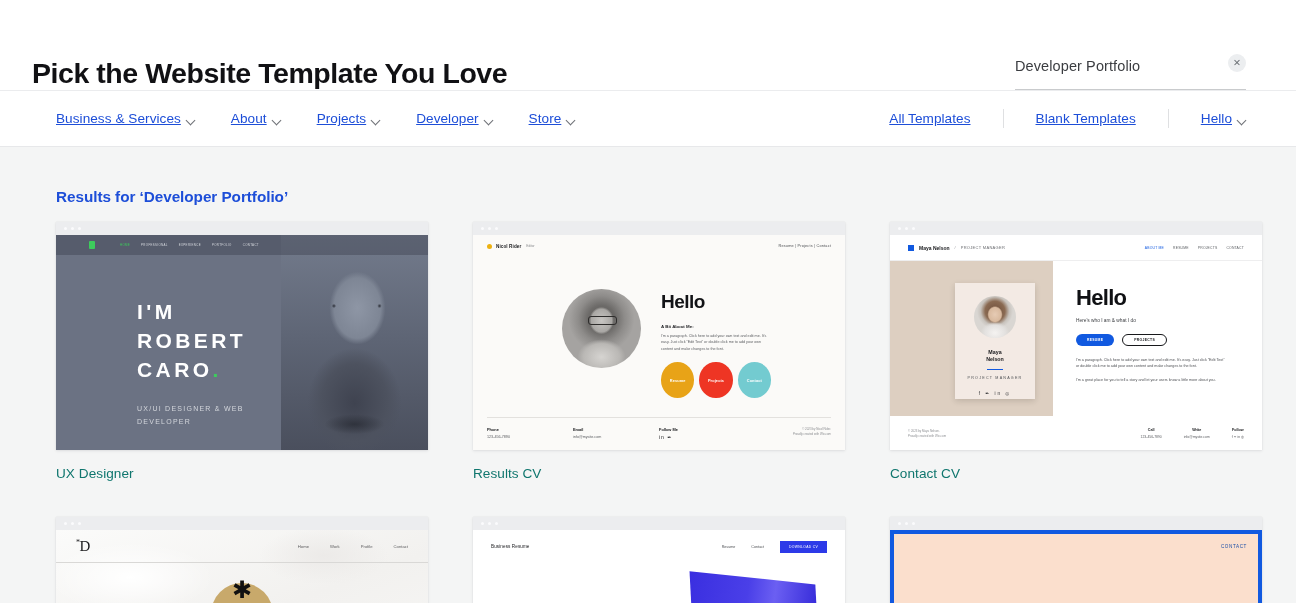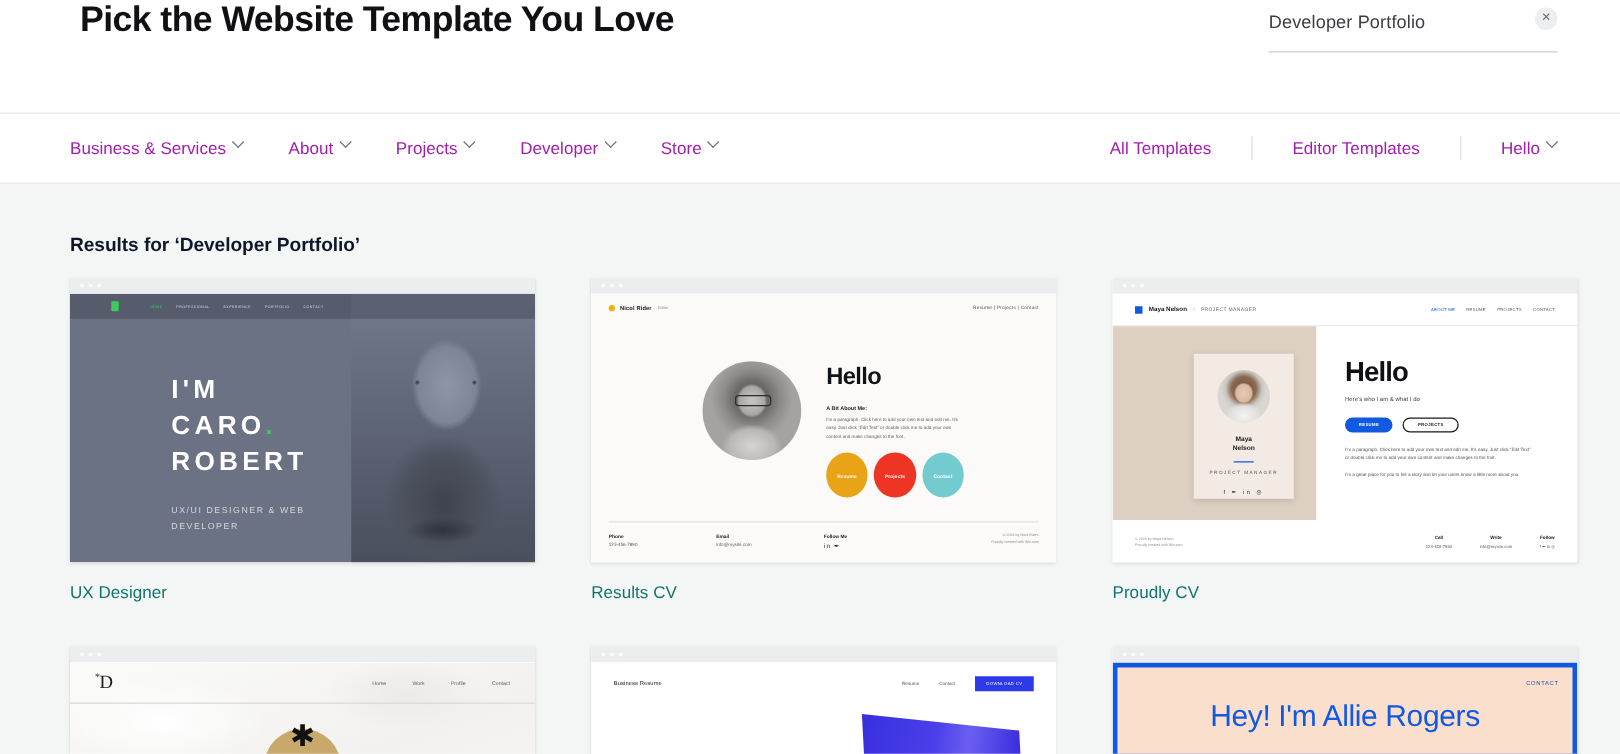--- a/index.html
+++ b/index.html
@@ -10,22 +10,22 @@
     overflow: hidden;
     -webkit-font-smoothing: antialiased;
   }
 
   
   .header {
     position: relative;
     height: 90px;
     background: #ffffff;
     display: flex;
-    align-items: flex-start;
-    padding: 0 50px 0 64px;
+    align-items: flex-end;
+    padding: 0 50px 0 32px;
   }
   .page-title {
     font-size: 28.5px;
     font-weight: bold;
     color: #111114;
     letter-spacing: -0.45px;
     white-space: nowrap;
   }
   .search-wrap {
     margin-left: auto;
@@ -66,27 +66,28 @@
     border-bottom: 1px solid #e7e8ea;
     display: flex;
     align-items: center;
     padding: 0 50px 0 56px;
     position: relative;
   }
   .nav-left { display: flex; align-items: center; gap: 0; }
   .nav-right { margin-left: auto; display: flex; align-items: center; }
   .nav-item {
     font-size: 13.6px;
-    color: #a21caf;
+    color: #1d4ed8;
     letter-spacing: 0.05px;
     cursor: pointer;
-    display: flex; align-items: flex-start; gap: 6px;
+    display: flex; align-items: flex-end; gap: 6px;
     white-space: nowrap;
     padding: 6px 0;
     margin-right: 36px;
+    text-decoration: underline;
   }
   .nav-right .nav-item { margin-right: 0; }
   .chev {
     display: inline-block;
     width: 8px; height: 8px;
     position: relative; top: -2px;
   }
   .chev::before {
     content: "";
     position: absolute;
@@ -100,21 +101,21 @@
     width: 1px; height: 19px;
     background: #dfe0e2;
     margin: 0 32px;
   }
 
   
   .content { padding: 0 50px 0 56px; }
   .results-title {
     font-size: 15.3px;
     font-weight: bold;
-    color: #0f172a;
+    color: #1d4ed8;
     letter-spacing: -0.05px;
     margin-top: 41px;
     margin-bottom: 16px;
   }
 
   .grid {
     display: grid;
     grid-template-columns: repeat(3, 372px);
     column-gap: 45px;
     row-gap: 0;
@@ -357,21 +358,21 @@
       <span>Store</span>
       <span class="chev"></span>
     </div>
   </div>
   <div class="nav-right">
     <div class="nav-item">
       <span>All Templates</span>
     </div>
     <div class="nav-sep"></div>
     <div class="nav-item">
-      <span>Editor Templates</span>
+      <span>Blank Templates</span>
     </div>
     <div class="nav-sep"></div>
     <div class="nav-item">
       <span>Hello</span>
       <span class="chev"></span>
     </div>
   </div>
 </div>
 
 <div class="content">
@@ -393,24 +394,24 @@
             <div class="c1-nav">
               <span class="c1-logo"></span>
               <span class="c1-nav-i on">HOME</span>
               <span class="c1-nav-i">PROFESSIONAL</span>
               <span class="c1-nav-i">EXPERIENCE</span>
               <span class="c1-nav-i">PORTFOLIO</span>
               <span class="c1-nav-i">CONTACT</span>
             </div>
             <div class="c1-body">
               <div class="c1-h">I'M</div>
+              <div class="c1-h">ROBERT</div>
               <div class="c1-h">
                 <span>CARO</span><span class="c1-accent">.</span>
               </div>
-              <div class="c1-h">ROBERT</div>
               <div class="c1-sub">
                 <div>UX/UI DESIGNER &amp; WEB</div>
                 <div>DEVELOPER</div>
               </div>
             </div>
           </div>
         </div>
       </div>
       <div class="card-label">UX Designer</div>
     </div>
@@ -524,21 +525,21 @@
                 </div>
                 <div>
                   <div class="c3-fh">Follow</div>
                   <div class="c3-fv">f  ✒  in  ◎</div>
                 </div>
               </div>
             </div>
           </div>
         </div>
       </div>
-      <div class="card-label">Proudly CV</div>
+      <div class="card-label">Contact CV</div>
     </div>
 
     <div class="row-gap"></div>
     <div class="row-gap"></div>
     <div class="row-gap"></div>
 
     <div class="cell">
       <div class="card">
         <div class="chrome">
           <span class="dot"></span>
@@ -592,21 +593,20 @@
       <div class="card">
         <div class="chrome">
           <span class="dot"></span>
           <span class="dot"></span>
           <span class="dot"></span>
         </div>
         <div class="shot">
           <div class="c6">
             <div class="c6-in">
               <div class="c6-contact">CONTACT</div>
-              <div class="c6-h">Hey! I'm Allie Rogers</div>
             </div>
           </div>
         </div>
       </div>
       <div class="card-label"></div>
     </div>
 
   </div>
 </div>
 

